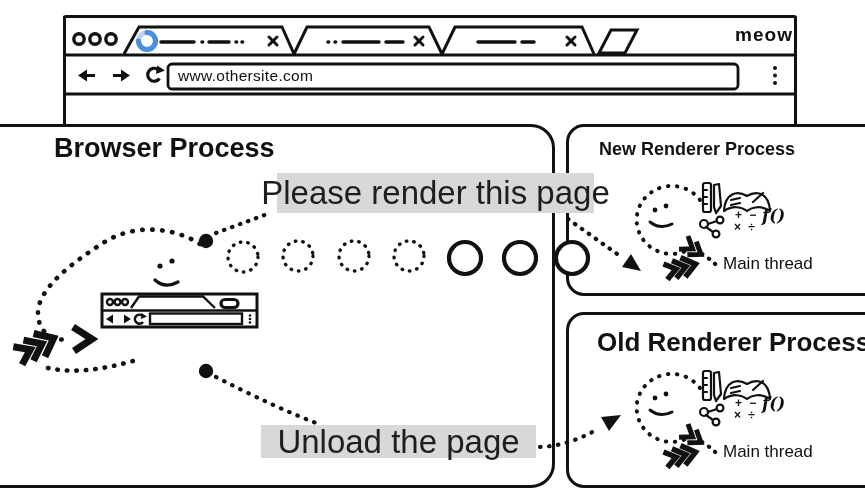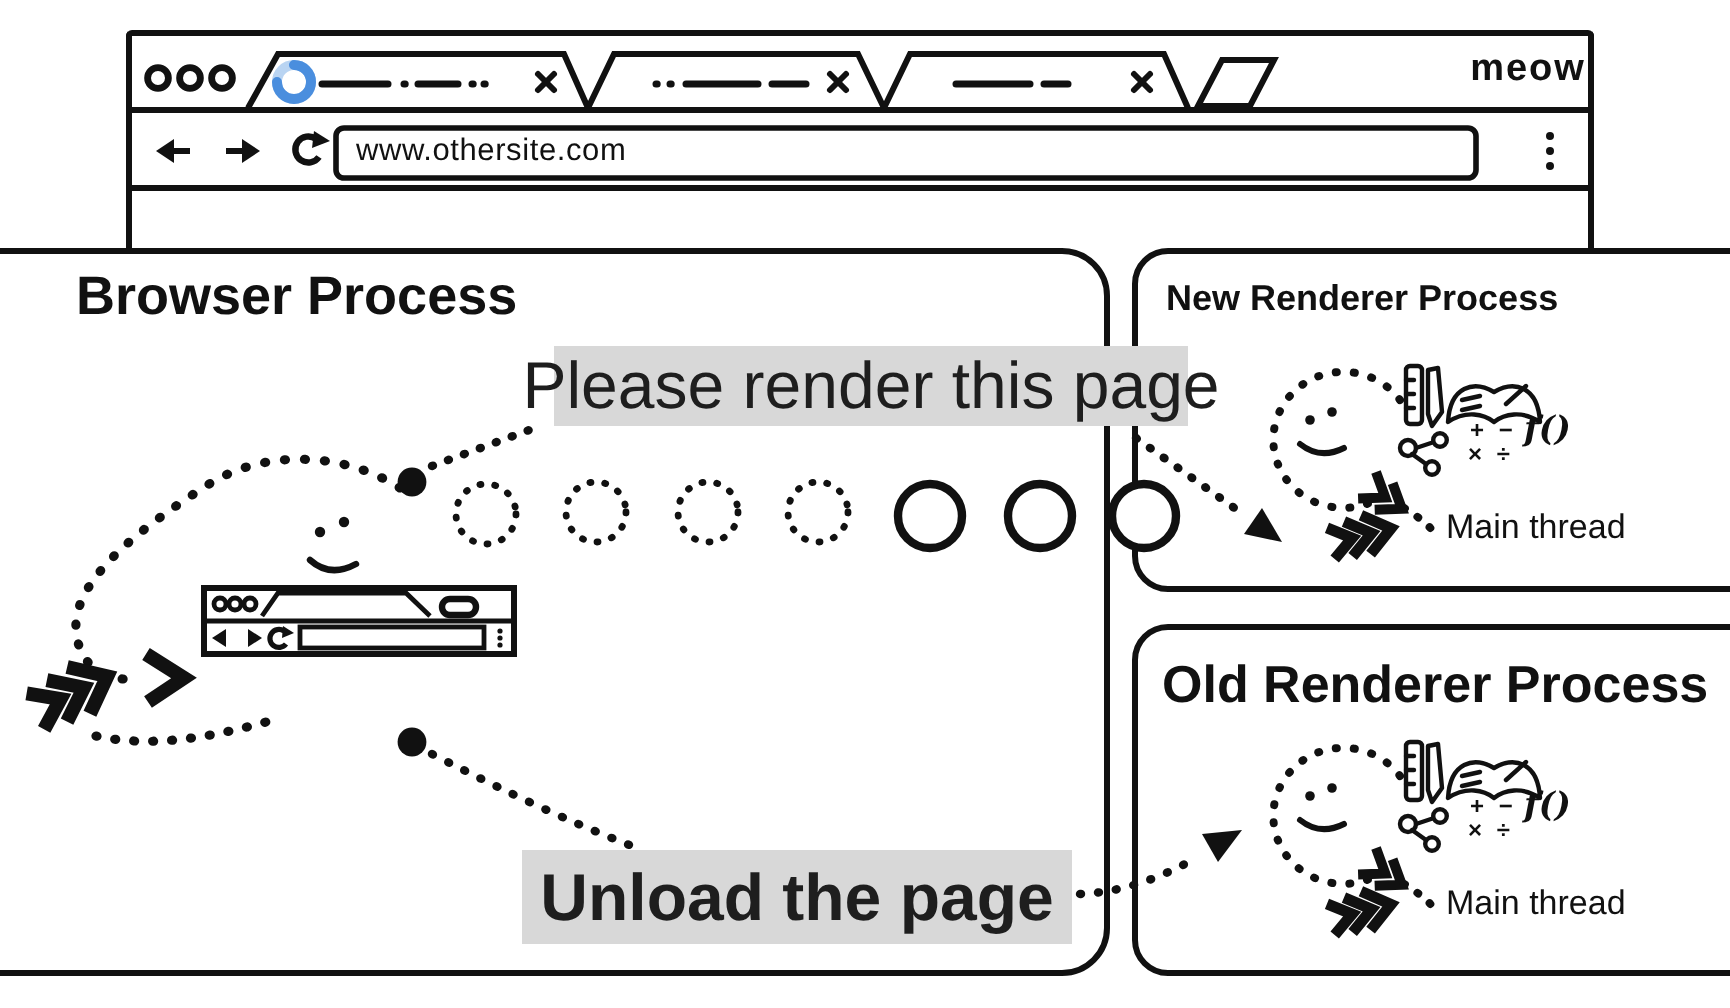--- a/index.html
+++ b/index.html
@@ -21,31 +21,31 @@
     position:absolute;left:112px;top:49px;font-size:15.5px;letter-spacing:.3px;z-index:2;
   }
   .winsvg{position:absolute;left:0;top:0;z-index:1;}
   
   .pbox{
     position:absolute;border:3.5px solid #111;background:#fff;box-sizing:border-box;z-index:2;
   }
   .pbox.browser{left:-26px;top:124px;width:581px;height:364px;border-radius:24px;}
   .pbox.newr{left:566px;top:124px;width:320px;height:172px;border-radius:18px;}
   .pbox.oldr{left:566px;top:312px;width:320px;height:176px;border-radius:18px;}
-  .ptitle{position:absolute;font-weight:700;z-index:3;white-space:nowrap;}
+  .ptitle{position:absolute;font-weight:700;z-index:3;white-space:nowrap;margin-left:16px;}
   .ptitle.browser{left:38px;top:133px;font-size:27px;}
   .ptitle.newr{left:583px;top:139px;font-size:18px;}
   .ptitle.oldr{left:581px;top:327px;font-size:26px;}
   
   .msglabel{
     position:absolute;background:#d8d8d8;color:#1e1e1e;display:flex;align-items:center;
     justify-content:center;font-size:33px;z-index:5;white-space:nowrap;
   }
   .msglabel.render{left:277px;top:173px;width:317px;height:40px;}
-  .msglabel.unload{left:261px;top:425px;width:275px;height:47px;font-weight:bold;}
+  .msglabel.unload{left:261px;top:425px;width:275px;height:33px;}
   
   .threadlabel{position:absolute;font-weight:400;z-index:3;white-space:nowrap;}
   .threadlabel.ui{left:128px;top:332px;width:110px;text-align:center;font-size:18px;}
   .threadlabel.mainnew{left:723px;top:254px;font-size:17px;}
   .threadlabel.mainold{left:723px;top:442px;font-size:17px;}
   
   .mathrow{position:absolute;font-size:12px;font-weight:700;letter-spacing:2px;z-index:3;}
   .fnlabel{
     position:absolute;font-family:"DejaVu Serif","Liberation Serif",serif;
     font-style:italic;font-weight:700;font-size:17px;z-index:3;

